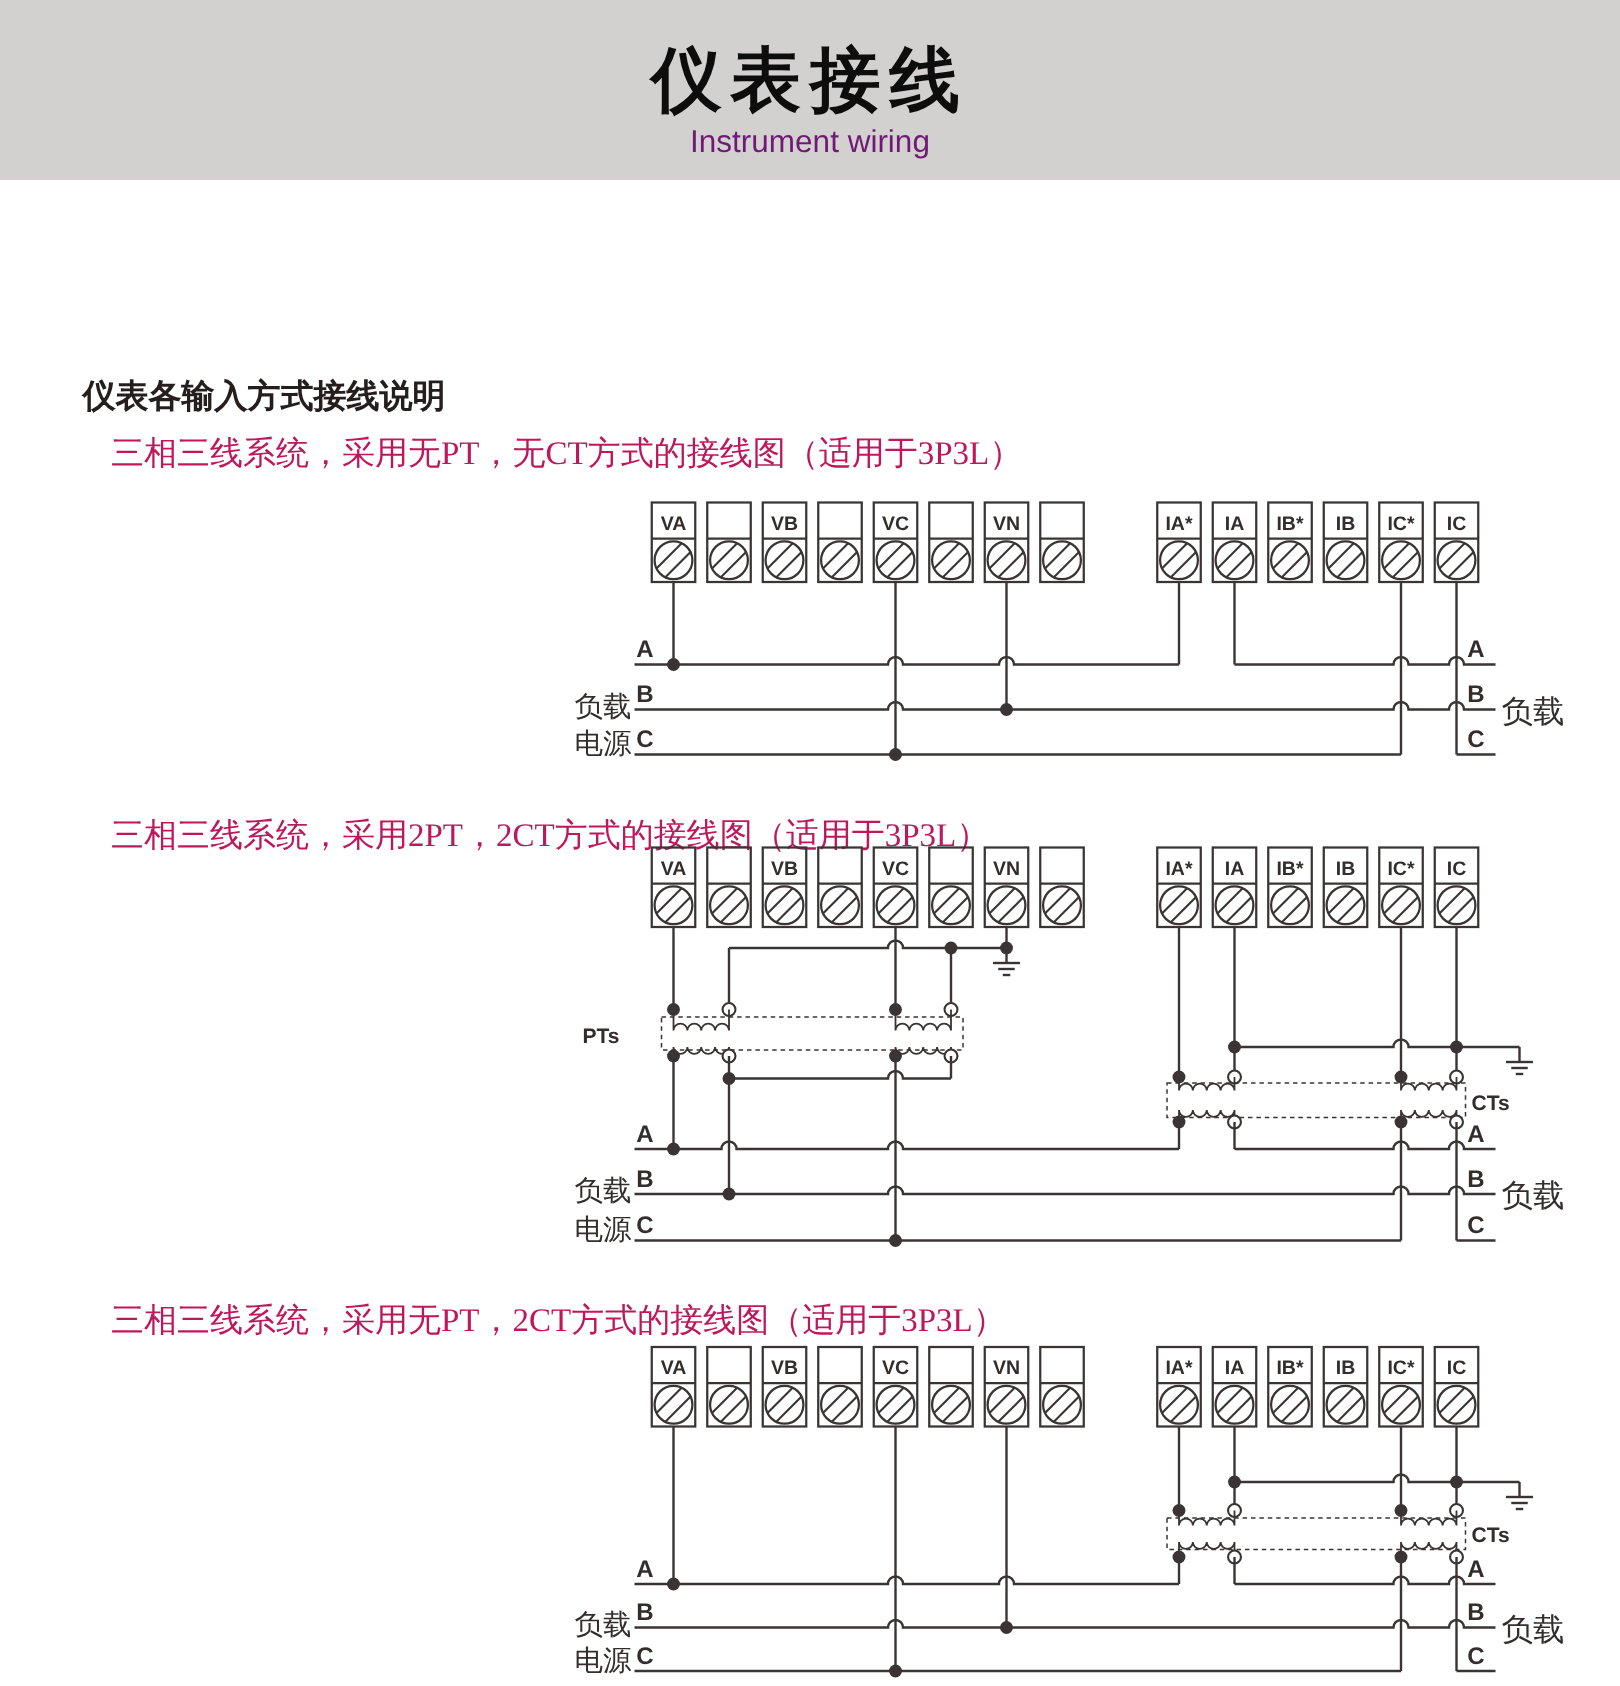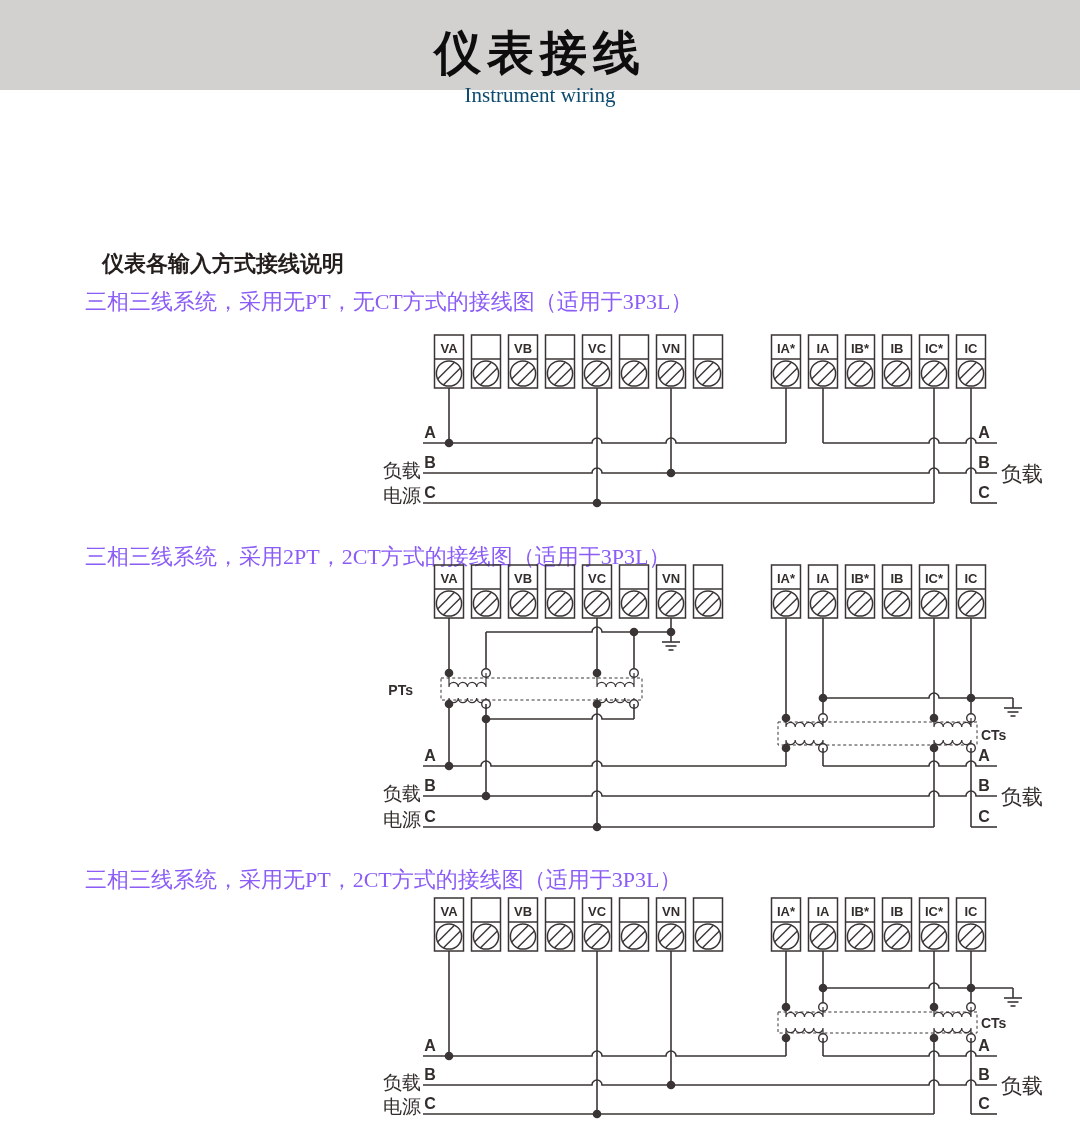--- a/index.html
+++ b/index.html
@@ -1,24 +1,24 @@
 <!DOCTYPE html>
 <html><head>
 <meta charset="utf-8">
 <style>
   html,body{margin:0;padding:0;background:#fff;}
   body{width:1080px;height:1124px;position:relative;overflow:hidden;
        font-family:"Liberation Sans","DejaVu Sans",sans-serif;color:#2e2a28;}
-  .band{position:absolute;left:0;top:0;width:1080px;height:90px;background:#d2d1d0;text-align:center;}
+  .band{position:absolute;left:0;top:0;width:1080px;height:120px;background:#d2d1d0;text-align:center;}
   .band h1{margin:22px 0 0 0;font-size:47px;letter-spacing:6px;font-weight:bold;color:#0d0d0d;
            font-family:"Liberation Sans","DejaVu Sans",sans-serif;}
-  .band .sub{margin-top:-2px;font-size:21px;color:#0c4a6e;font-family:Liberation Serif, serif;}
+  .band .sub{margin-top:-2px;font-size:21px;color:#701a75;}
   .secthead{position:absolute;left:55px;top:249px;font-size:22px;font-weight:bold;color:#241f1d;
-            font-family:"Liberation Sans","DejaVu Sans",sans-serif;margin-left:47px;}
-  .cap{position:absolute;left:85px;font-size:22px;color:#8b5cf6;
+            font-family:"Liberation Sans","DejaVu Sans",sans-serif;}
+  .cap{position:absolute;left:74px;font-size:22px;color:#be185d;
        font-family:"Liberation Serif","DejaVu Serif",serif;}
   #cap1{top:287px;} #cap2{top:529px;margin-top:13px;} #cap3{top:853px;margin-top:12px;}
   svg{position:absolute;left:0;top:0;}
   svg text{font-family:"Liberation Sans","DejaVu Sans",sans-serif;fill:#332e2c;}
   .serifT{font-family:"Liberation Serif","DejaVu Serif",serif;}
 </style>
 </head>
 <body>
 
 <div class="band">

